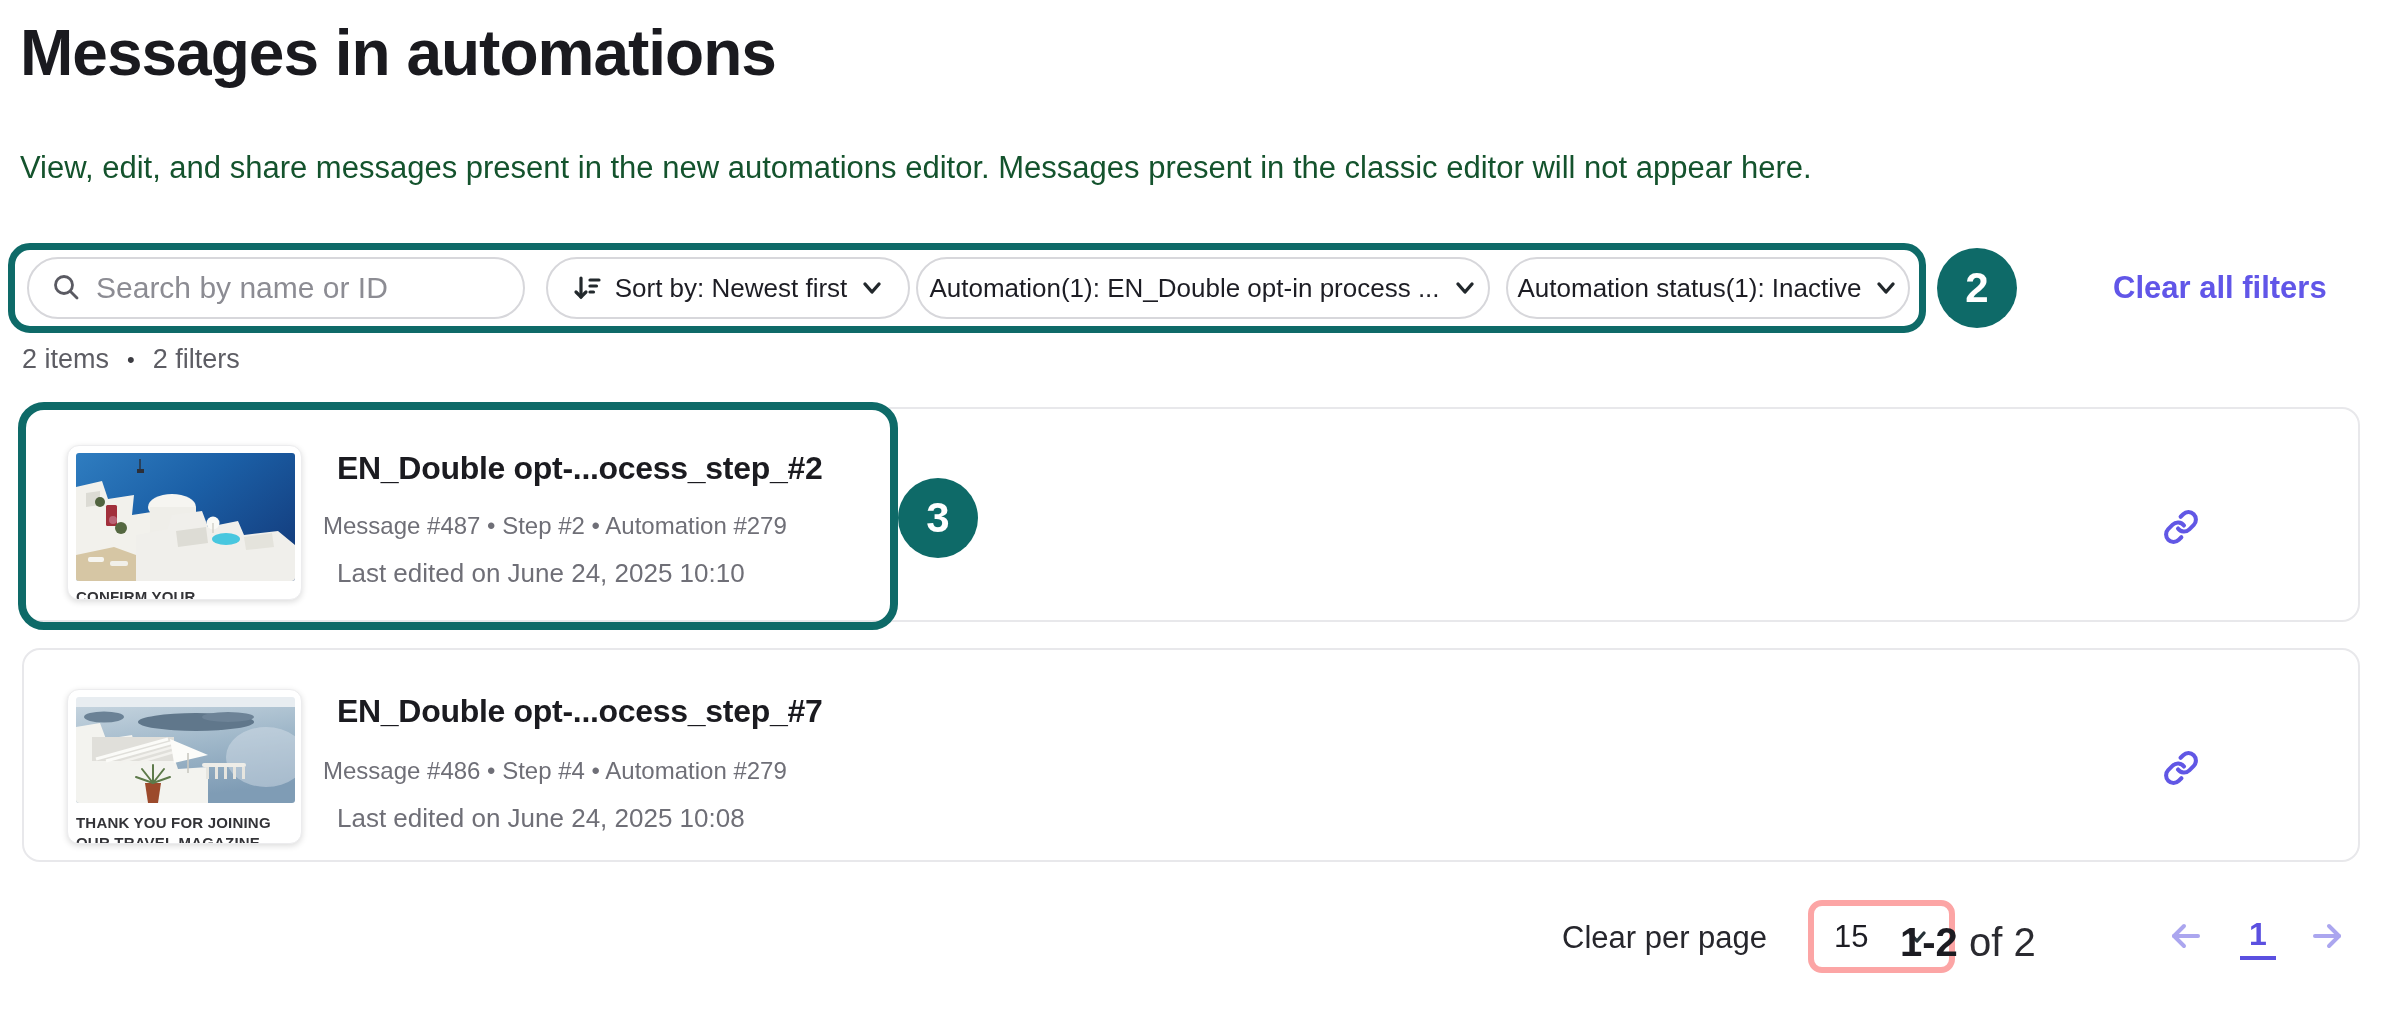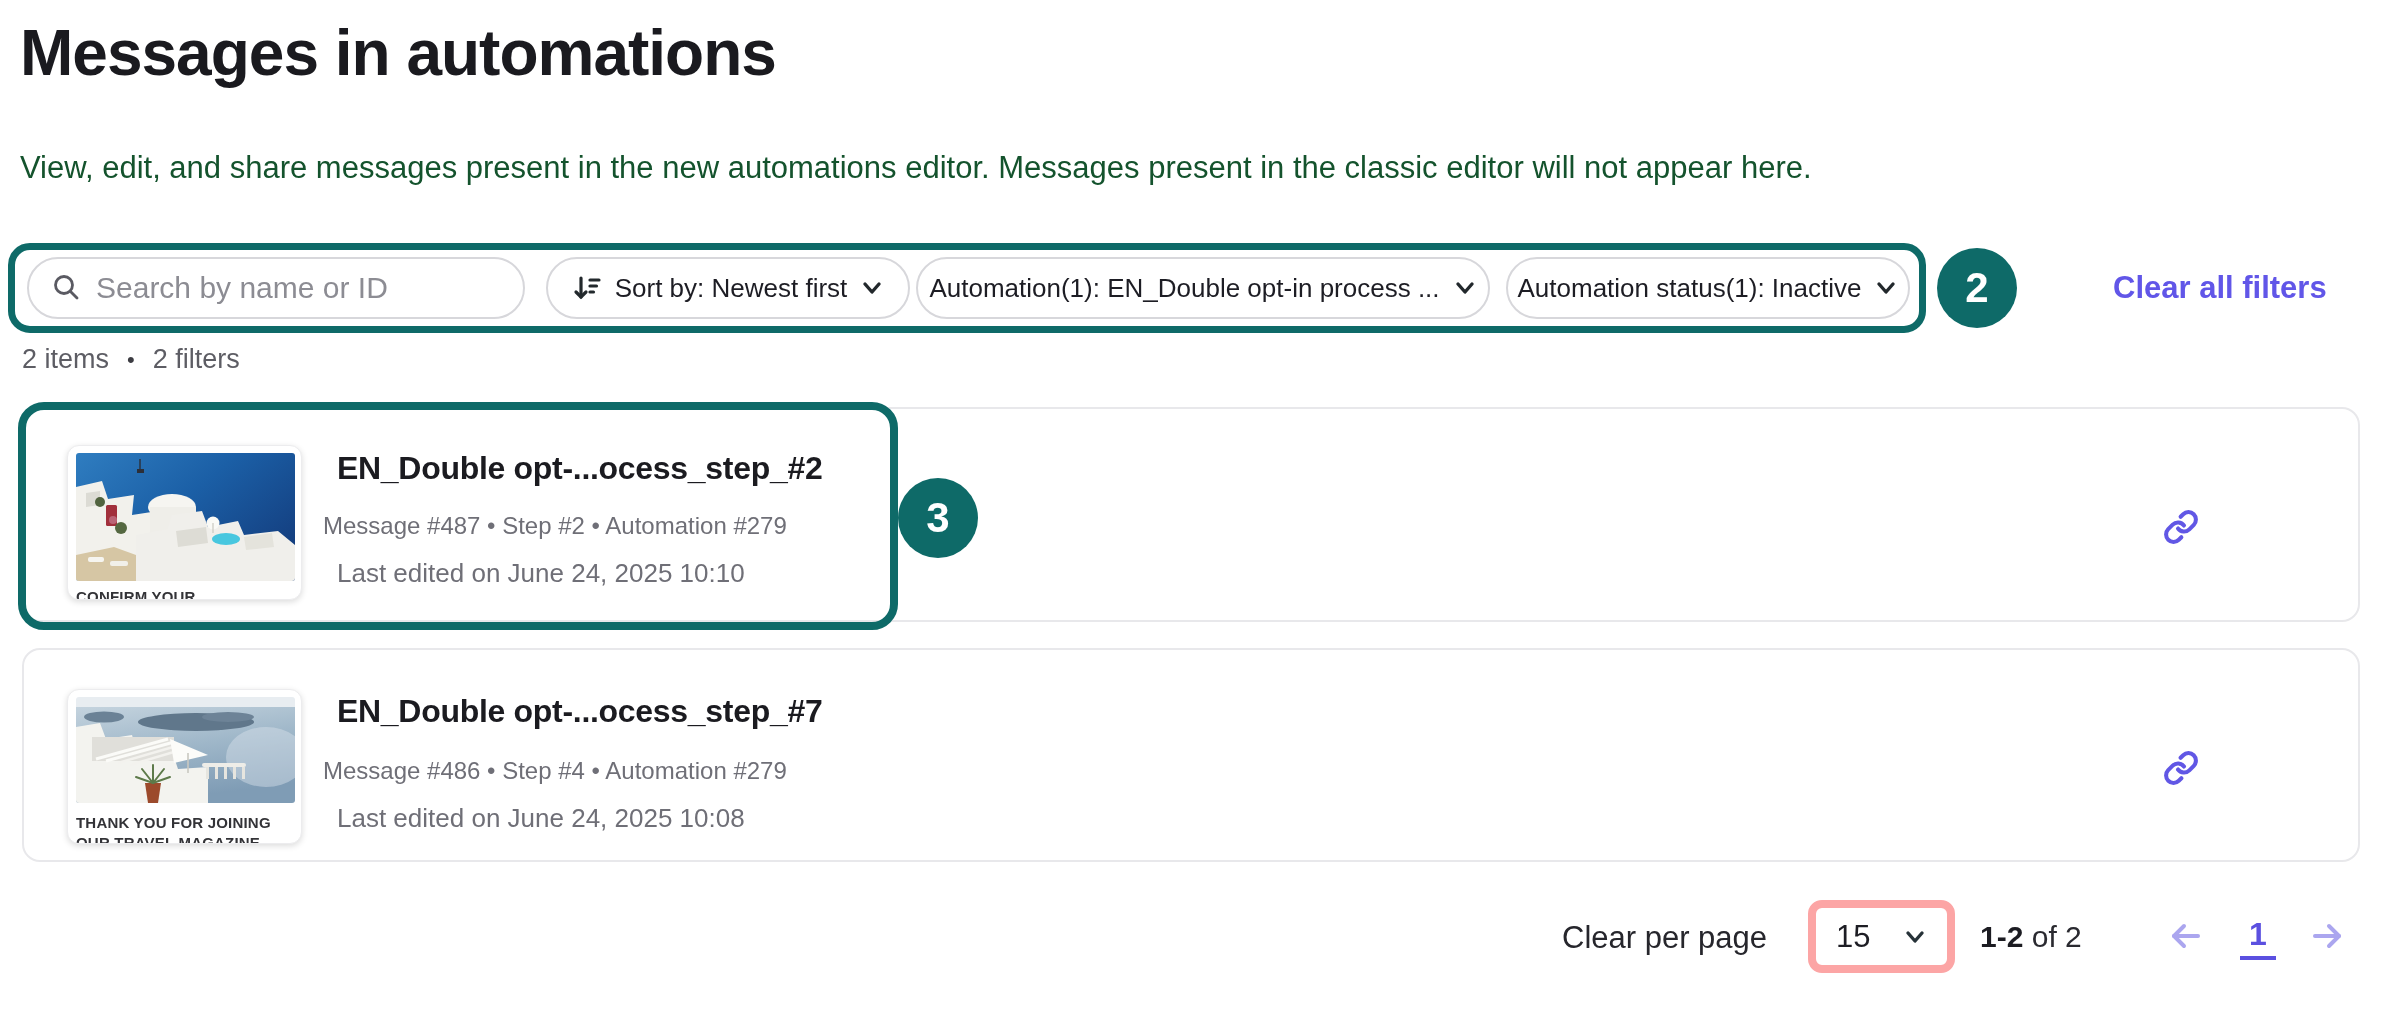--- a/index.html
+++ b/index.html
@@ -47,22 +47,22 @@
   .row-title{position:absolute;left:313px;top:41px;font-size:32px;font-weight:700;color:#1b1b20;letter-spacing:-.3px;}
   .row-meta{position:absolute;left:299px;top:103px;font-size:24px;color:#6f6f77;text-align:center;}
   .row-edited{position:absolute;left:313px;top:149px;font-size:26px;color:#6f6f77;}
   .link-btn{position:absolute;left:2117px;top:90px;width:80px;height:56px;display:flex;align-items:center;justify-content:center;background:transparent;border:none;cursor:pointer;}
   .row-2 .row-title{top:43px;}
   .row-2 .row-meta{top:107px;}
   .row-2 .row-edited{top:153px;}
 
   
   .pg-label{position:absolute;left:1562px;top:920px;font-size:31px;color:#26262c;}
-  .pg-select{position:absolute;left:1808px;top:900px;width:147px;height:73px;border:8px solid #fca5a5;border-radius:14px;background:#fff;display:flex;align-items:center;justify-content:space-between;padding:0 20px;font-size:31px;color:#1d1d24;cursor:pointer;}
-  .pg-range{position:absolute;left:1980px;top:920px;font-size:30px;color:#1c1c22;}
+  .pg-select{position:absolute;left:1808px;top:900px;width:147px;height:73px;border:6px solid #fca5a5;border-radius:14px;background:#fff;display:flex;align-items:center;justify-content:space-between;padding:0 20px;font-size:31px;color:#1d1d24;cursor:pointer;}
+  .pg-range{position:absolute;left:1900px;top:920px;font-size:40px;color:#1c1c22;}
   .pg-range .bold{font-weight:700;}
   .pg-range .rest{font-weight:400;color:#2a2a30;}
   .pg-arrow{position:absolute;top:912px;width:48px;height:48px;border:none;background:transparent;cursor:pointer;display:flex;align-items:center;justify-content:center;}
   .pg-prev{left:2161px;}
   .pg-next{left:2304px;}
   .pg-page{position:absolute;left:2240px;top:916px;width:36px;text-align:center;font-size:32px;font-weight:700;color:#5b50e0;text-decoration:none;border-bottom:4px solid #5b50e0;padding-bottom:3px;cursor:pointer;}
 
   .icon{flex:0 0 auto;display:block;}
 </style>
 </head>

